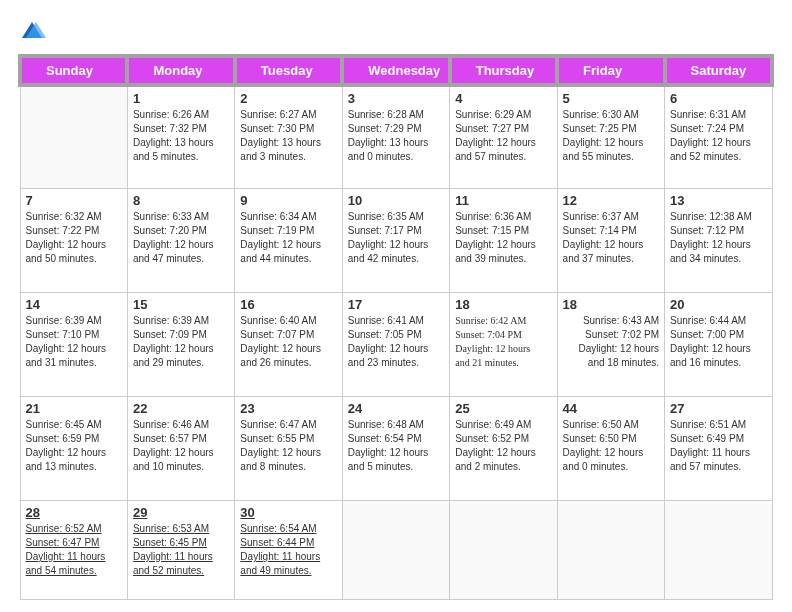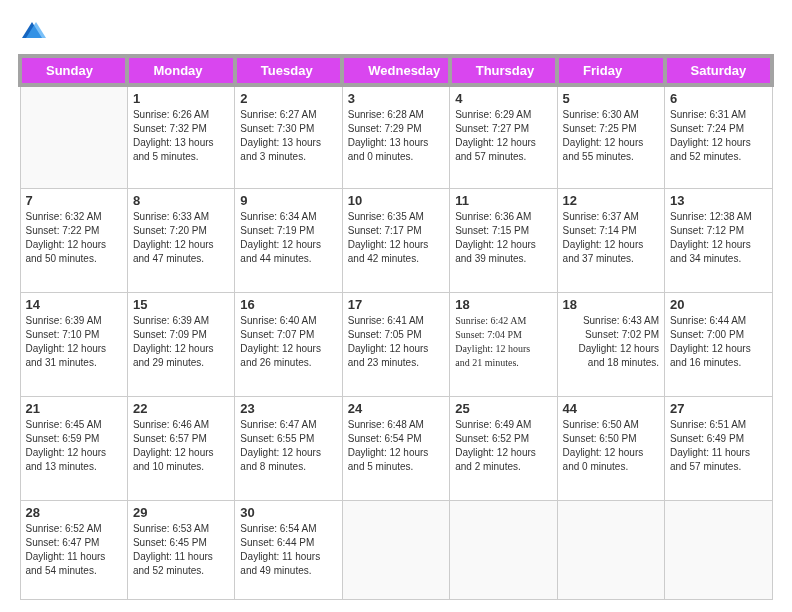--- a/index.html
+++ b/index.html
@@ -86,20 +86,21 @@
     .day-detail {
       font-size: 10px;
       color: #333;
       line-height: 1.4;
     }
     .empty-cell {
       background: #f9f9f9;
     }
     .last-row td {
       height: 70px;
+      text-decoration: underline;
     }
   </style>
 </head>
 <body>
 
 <div class="page">
   <div class="header">
     <div class="logo">
       <svg class="logo-icon" viewBox="0 0 28 28" xmlns="http://www.w3.org/2000/svg">
         <polygon points="14,4 24,20 4,20" fill="#1565c0"></polygon>

